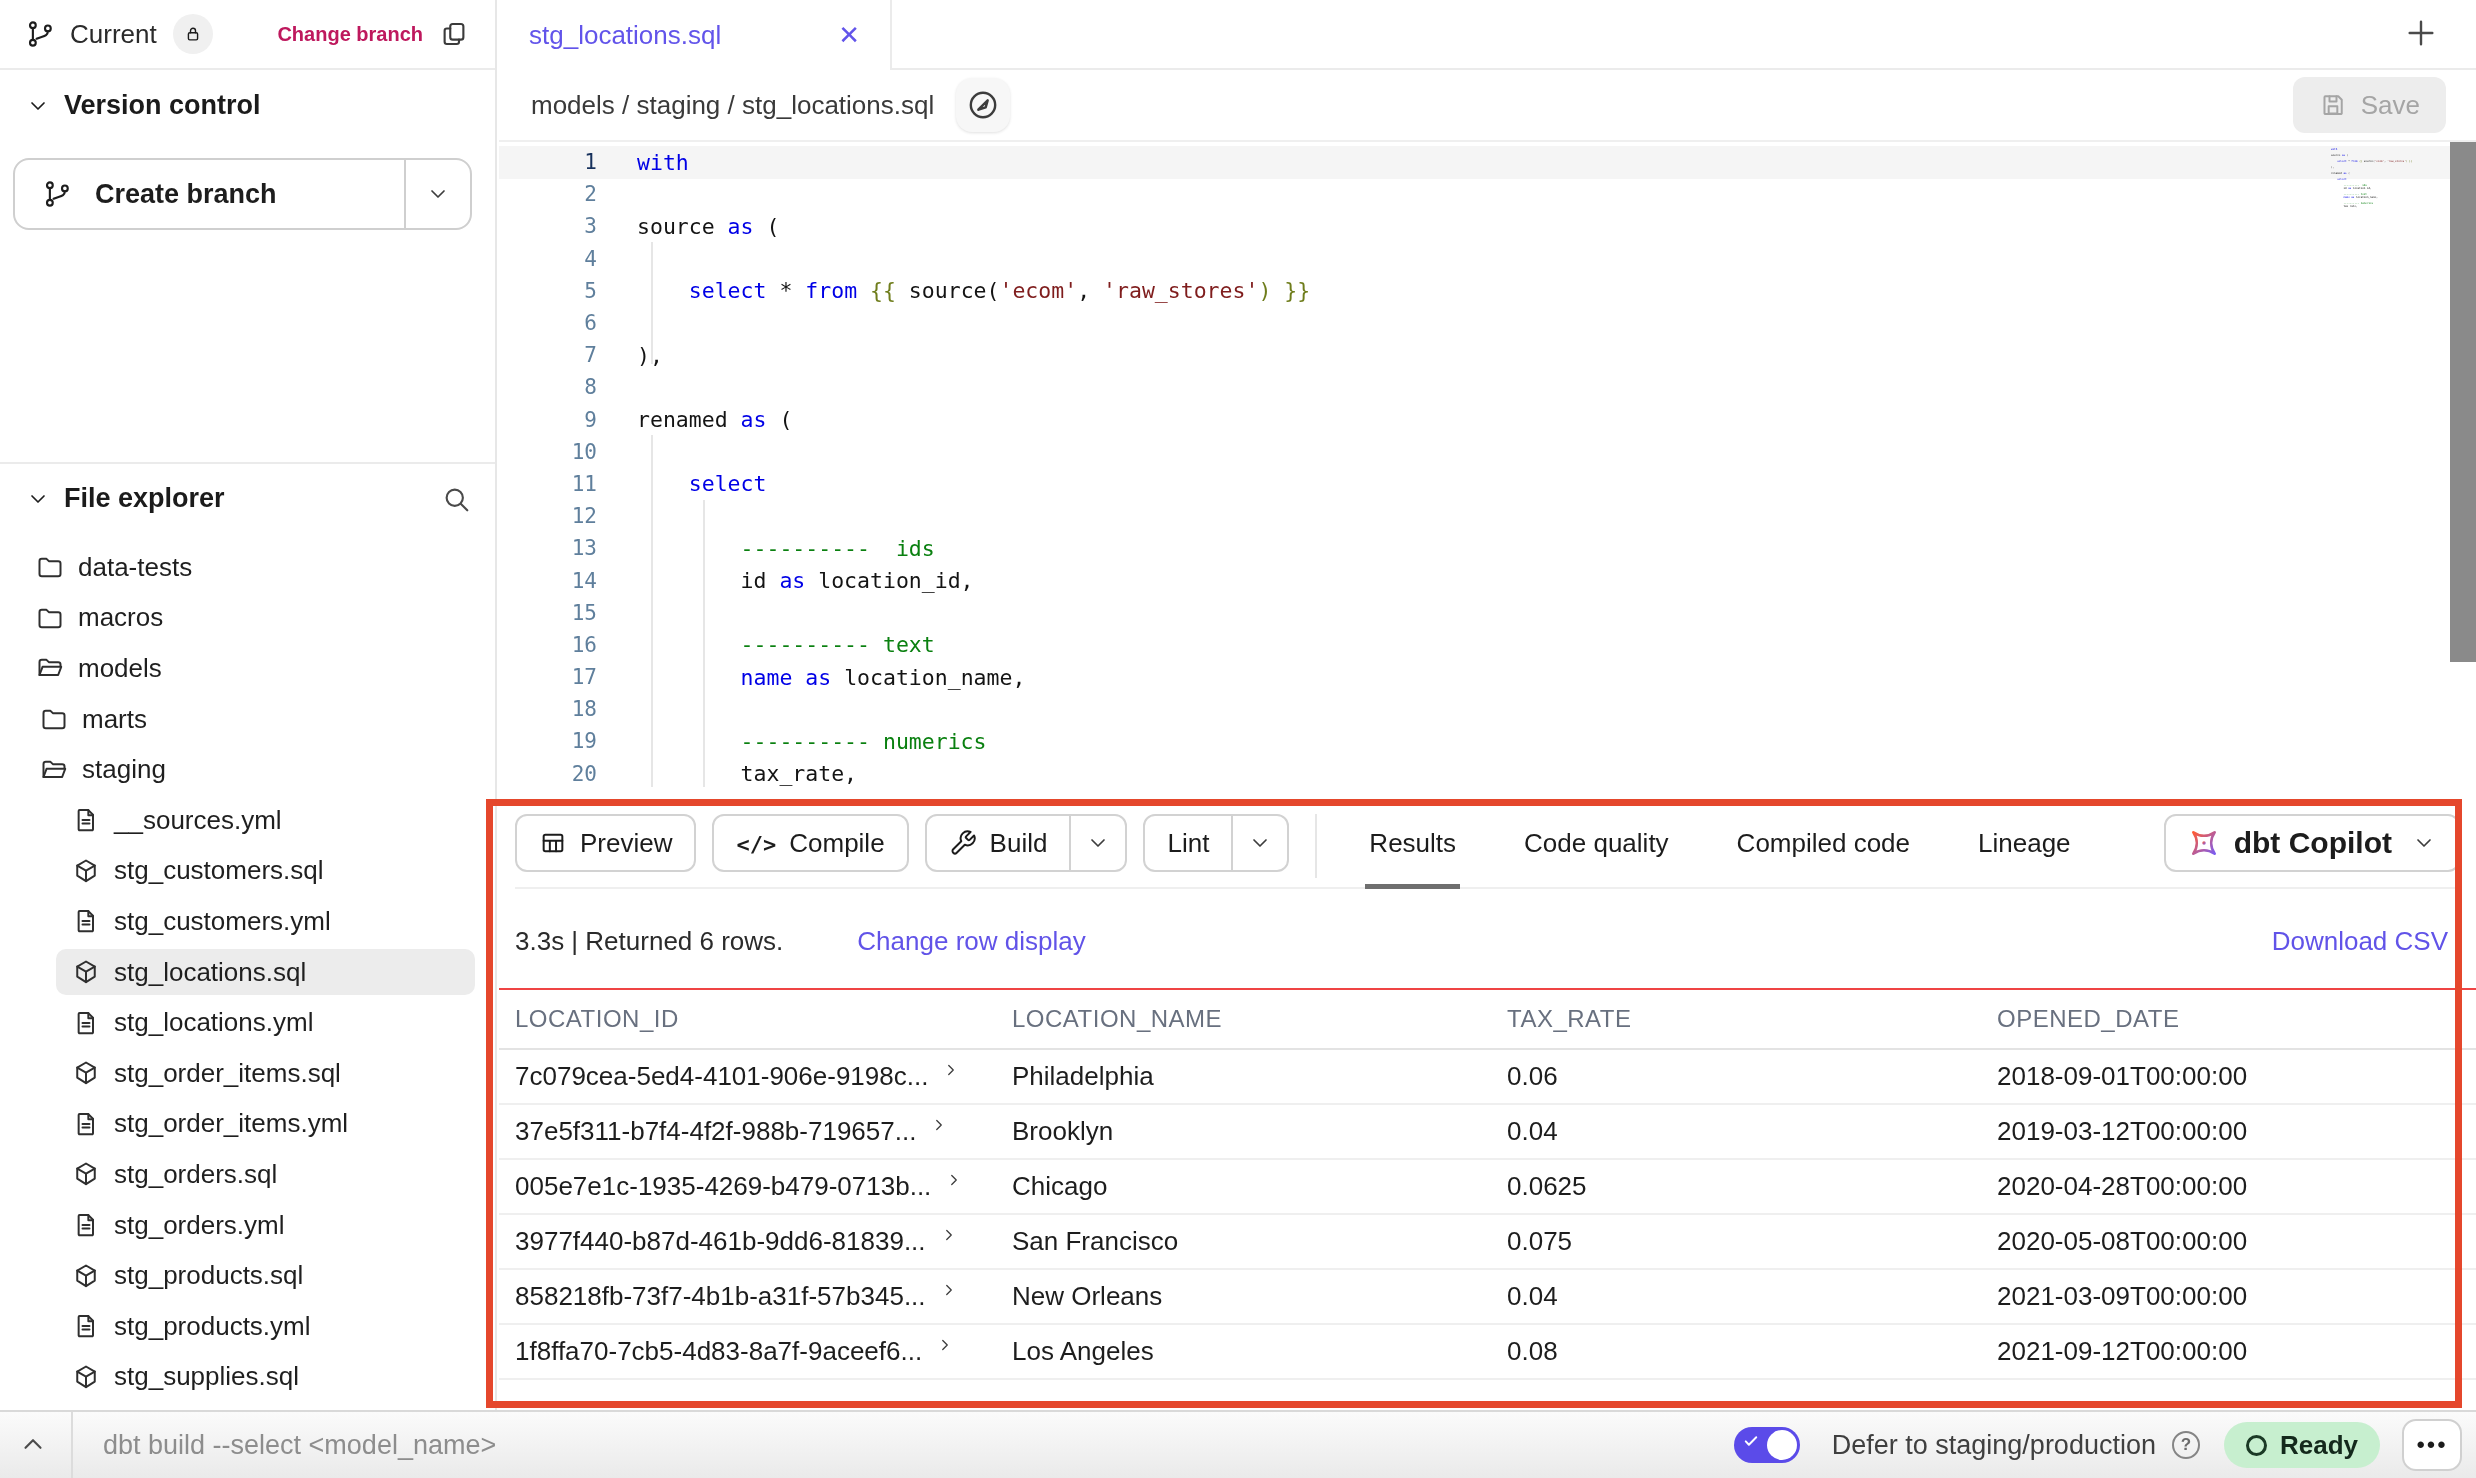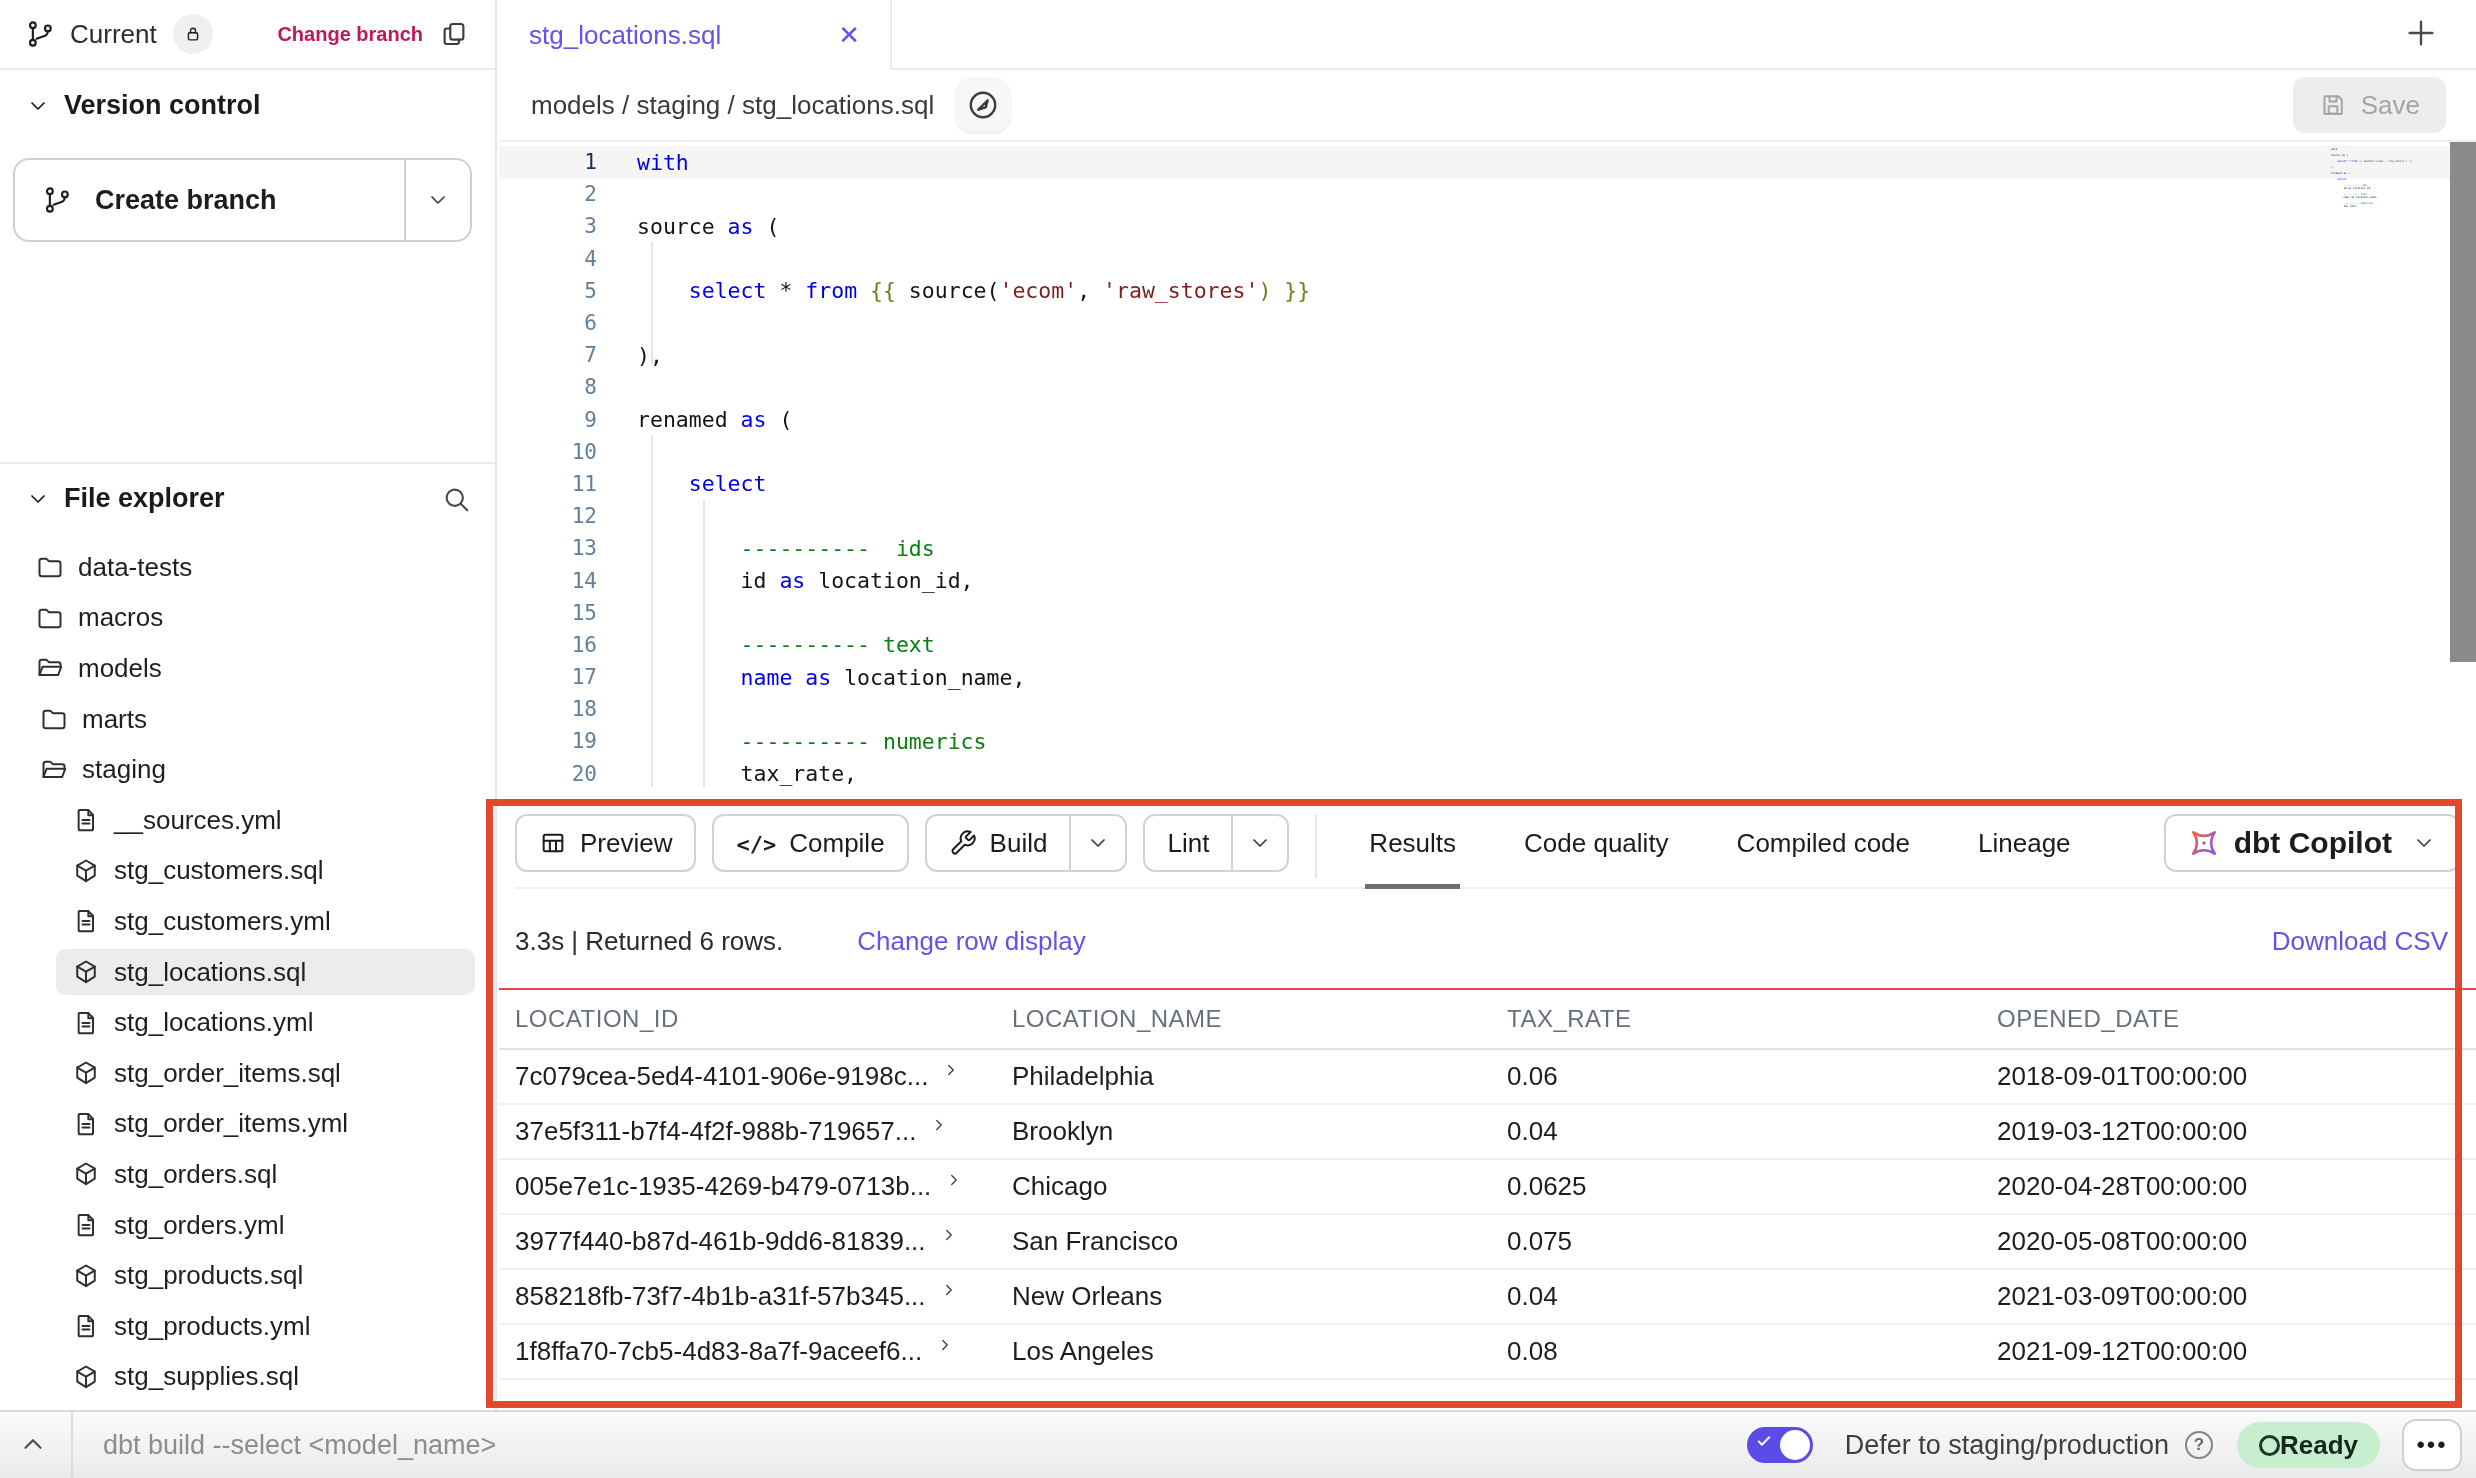--- a/index.html
+++ b/index.html
@@ -15,21 +15,21 @@
   .change-branch { margin-left:auto; font-size:20px; font-weight:700; color:#be185d; cursor:pointer; }
   .copy-btn { margin-left:16px; color:#3b3b3b; display:flex; }
 
   .section-head { position:absolute; left:26px; display:flex; align-items:center; gap:14px; }
   .section-head .t { font-size:27px; font-weight:700; color:#1b1b1b; }
   .vc-head { top:90px; }
   .fe-head { top:483px; width:445px; }
   .fe-search { margin-left:auto; color:#4a4a4a; display:flex; cursor:pointer; }
   .fe-divider { position:absolute; left:0; top:462px; width:100%; border-top:2px solid #ebebeb; }
 
-  .create-branch { position:absolute; left:13px; top:158px; width:459px; height:84px; border:2px solid #cfcfcf; border-radius:16px; background:#fff; display:flex; align-items:center; cursor:pointer; }
+  .create-branch { position:absolute; left:13px; top:158px; width:459px; height:72px; border:2px solid #cfcfcf; border-radius:16px; background:#fff; display:flex; align-items:center; cursor:pointer; }
   .cb-main { flex:1; display:flex; align-items:center; gap:22px; padding-left:28px; font-size:27px; font-weight:600; color:#1d1d1d; height:100%; }
   .cb-chev { width:66px; height:100%; border-left:2px solid #cfcfcf; display:flex; align-items:center; justify-content:center; color:#3d3d3d; }
 
   .file-list { position:absolute; left:0; top:542px; width:100%; }
   .f-row { position:relative; height:50.6px; display:flex; align-items:center; font-size:26px; color:#1f1f1f; cursor:pointer; }
   .f-row .ic { display:flex; color:#2f2f2f; margin-right:14px; }
   .f-row.sel::before { content:""; position:absolute; left:56px; right:20px; top:2px; bottom:2px; background:#ececec; border-radius:10px; z-index:0; }
   .f-row .ic, .f-row .lb { position:relative; z-index:1; }
   .ind0 { padding-left:36px; } .ind1 { padding-left:40px; } .ind2 { padding-left:72px; }
 
@@ -93,21 +93,21 @@
   .bottombar { position:absolute; left:0; top:1410px; width:2476px; height:68px; background:linear-gradient(#fbfbfb,#eaeaea); border-top:2px solid #d9d9d9; }
   .bb-chevup { position:absolute; left:18px; top:17px; color:#4c4c4c; cursor:pointer; }
   .bb-div { position:absolute; left:71px; top:0; width:2px; height:100%; background:#dcdcdc; }
   .bb-cmd { position:absolute; left:103px; top:0; height:100%; display:flex; align-items:center; font-size:27px; color:#8d8d8d; cursor:text; width:1500px; }
   .bb-right { position:absolute; right:14px; top:0; height:100%; display:flex; align-items:center; }
   .toggle { width:66px; height:36px; border-radius:18px; background:#5b4be9; position:relative; cursor:pointer; }
   .toggle .knob { position:absolute; right:3px; top:3px; width:30px; height:30px; border-radius:50%; background:#fff; }
   .toggle .chk { position:absolute; left:8px; top:5px; color:#fff; }
   .defer-label { margin-left:32px; font-size:27px; color:#3f3f3f; }
   .help { margin-left:16px; width:28px; height:28px; border:2px solid #858585; border-radius:50%; color:#6b6b6b; font-size:17px; display:flex; align-items:center; justify-content:center; font-weight:700; cursor:pointer; }
-  .ready { margin-left:24px; height:46px; padding:0 22px; background:#c7efcf; border-radius:23px; display:flex; align-items:center; font-size:26px; font-weight:700; color:#14291c; }
+  .ready { margin-left:24px; height:46px; padding:0 22px; background:#c7efcf; border-radius:23px; display:flex; align-items:center; gap:13px; font-size:26px; font-weight:700; color:#14291c; }
   .ready .ring { width:21px; height:21px; border:3px solid #1b3a26; border-radius:50%; }
   .dots { margin-left:22px; width:60px; height:52px; background:#fff; border:2px solid #d0d0d0; border-radius:14px; display:flex; align-items:center; justify-content:center; font-size:24px; letter-spacing:2px; color:#1c1c1c; cursor:pointer; }
 
   
   .annotation { position:absolute; left:486px; top:799px; width:1976px; height:609px; border:7px solid #e5472c; z-index:60; pointer-events:none; }
 
   svg { display:block; }
 </style>
 </head>
 <body>

